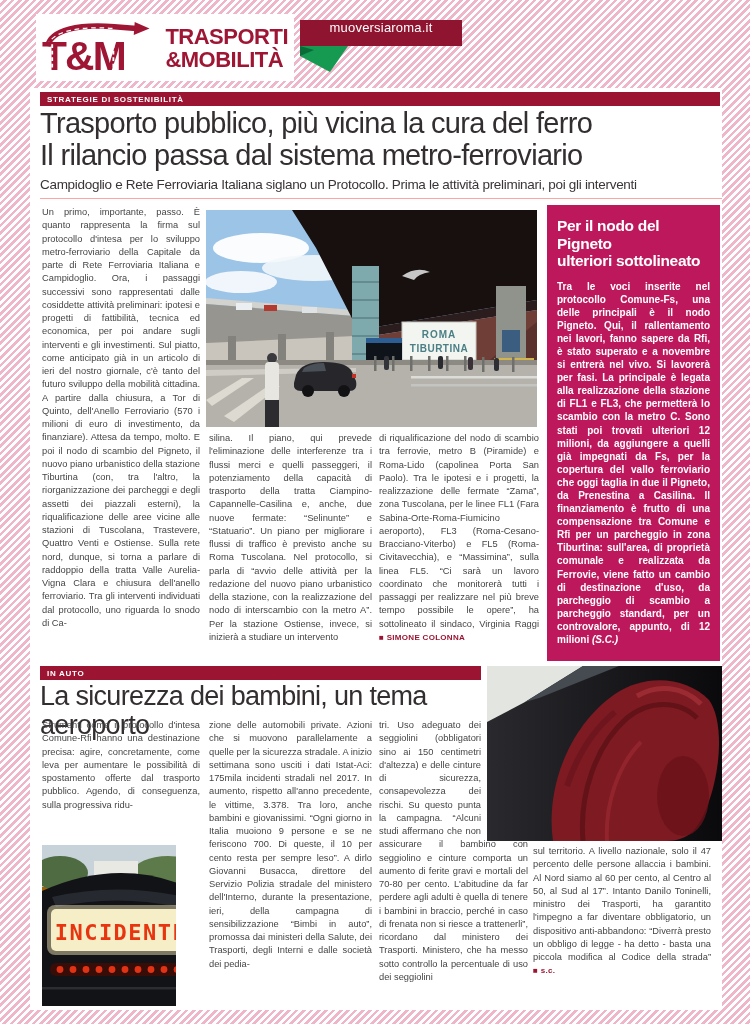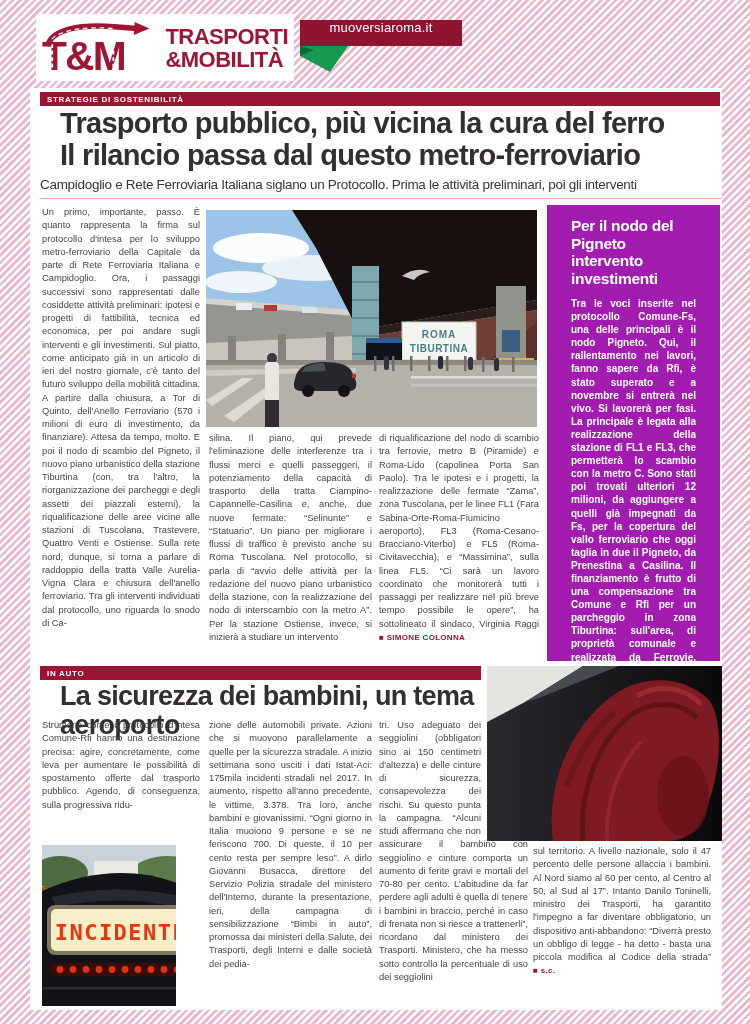--- a/index.html
+++ b/index.html
@@ -15,42 +15,42 @@
   .logo-box{left:36px;top:14px;width:258px;height:67px;background:#fff;display:flex;align-items:center;padding:0 6px;box-sizing:border-box;gap:8px;}
   .logo-words{margin-left:6px;line-height:23px;font-weight:800;font-size:22px;letter-spacing:-0.5px;color:#9e1634;}
   .site-banner{left:300px;top:20px;width:162px;height:26px;background:#8f1430;color:#fff;
     font-size:13px;display:flex;align-items:flex-start;justify-content:center;letter-spacing:.2px;}
 
   
   .kicker{background:#9b1532;color:#fff;font-size:8px;font-weight:700;letter-spacing:.7px;
     padding:3px 0 2px 7px;box-sizing:border-box;}
   .kicker1{left:40px;top:92px;width:680px;height:14px;}
   .kicker2{left:40px;top:666px;width:441px;height:14px;}
-  .headline{color:#332e30;font-weight:700;letter-spacing:-.7px;margin-left:20px;}
+  .headline{color:#332e30;font-weight:400;letter-spacing:-.7px;}
   .h1a{left:40px;top:108px;width:682px;font-size:29px;line-height:31.5px;}
   .h2a{left:40px;top:682px;width:445px;font-size:27px;line-height:29px;}
   .standfirst{left:40px;top:177px;width:682px;font-size:13.5px;letter-spacing:-.3px;color:#3a3537;
     border-bottom:1px solid #fca5a5;padding-bottom:6px;}
 
   
   .col{font-size:9.3px;line-height:13.25px;text-align:justify;color:#454545;overflow:hidden;}
   .c1{left:42px;top:206px;width:158px;height:455px;}
   .c2{left:209px;top:432px;width:163px;height:229px;}
   .c3{left:379px;top:432px;width:160px;height:229px;}
   .a2c1{left:42px;top:719px;width:158px;height:122px;}
   .a2c2{left:209px;top:719px;width:163px;height:289px;}
   .a2c3{left:379px;top:719px;width:149px;height:289px;}
   .a2c4{left:533px;top:845px;width:178px;height:163px;}
   .wrapspacer{float:right;width:47px;height:113px;}
   .byline{color:#9b1532;font-weight:700;font-size:8px;letter-spacing:.3px;white-space:nowrap;}
   .byline .sq{font-size:8px;}
 
   
-  .sidebox{left:547px;top:205px;width:173px;height:456px;background:#a21caf;color:#fff;
-    padding:12px 24px;box-sizing:border-box;overflow:hidden;}
+  .sidebox{left:547px;top:205px;width:173px;height:456px;background:#be185d;color:#fff;
+    padding:12px 10px;box-sizing:border-box;overflow:hidden;}
   .sidebox h3{margin:0 0 10px 0;font-size:15.5px;line-height:17.5px;font-weight:800;letter-spacing:-.3px;}
   .sidebox p{margin:0;font-size:10px;line-height:13.1px;font-weight:700;text-align:justify;}
   .sidebox .sig{font-style:italic;font-weight:700;}
 
   
   .photo{overflow:hidden;background:#a16207;}
   .ph1{left:206px;top:210px;width:331px;height:217px;}
   .ph2{left:487px;top:666px;width:235px;height:175px;}
   .ph3{left:42px;top:845px;width:134px;height:161px;}
   svg{display:block;}
@@ -83,21 +83,21 @@
   <polygon points="0,0 48,0 30,26 0,10" fill="#169a52"></polygon>
   <polygon points="0,0 14,4 0,10" fill="#0b6b38"></polygon>
 </svg>
 
 <div class="abs kicker kicker1">
   <span>STRATEGIE DI SOSTENIBILITÀ</span>
 </div>
 
 <div class="abs headline h1a">
   <div>Trasporto pubblico, più vicina la cura del ferro</div>
-  <div>Il rilancio passa dal questo metro-ferroviario</div>
+  <div>Il rilancio passa dal sistema metro-ferroviario</div>
 </div>
 
 <div class="abs standfirst">Campidoglio e Rete Ferroviaria Italiana siglano un Protocollo. Prima le attività preliminari, poi gli interventi</div>
 
 <div class="abs photo ph1">
   <svg width="331" height="217" viewBox="0 0 331 217">
     <rect width="331" height="217" fill="#9cc4e6"></rect>
     <ellipse cx="55" cy="38" rx="48" ry="15" fill="#ffffff" opacity="0.95"></ellipse>
     <ellipse cx="108" cy="58" rx="52" ry="13" fill="#f2f7fb" opacity="0.9"></ellipse>
     <ellipse cx="35" cy="72" rx="36" ry="11" fill="#ffffff" opacity="0.85"></ellipse>
@@ -183,21 +183,21 @@
   <span>di riqualificazione del nodo di scambio tra ferrovie, metro B (Piramide) e Roma-Lido (capolinea Porta San Paolo). Tra le ipotesi e i progetti, la realizzazione delle fermate “Zama”, zona Tuscolana, per le linee FL1 (Fara Sabina-Orte-Roma-Fiumicino aeroporto), FL3 (Roma-Cesano-Bracciano-Viterbo) e FL5 (Roma-Civitavecchia), e “Massimina”, sulla linea FL5. “Ci sarà un lavoro coordinato che monitorerà tutti i passaggi per realizzare nel più breve tempo possibile le opere”, ha sottolineato il sindaco, Virginia Raggi</span>
   <span class="byline">
     <span class="sq">■</span>
     <span>SIMONE COLONNA</span>
   </span>
 </div>
 
 <div class="abs sidebox">
   <h3>
     <span>Per il nodo del Pigneto</span><br>
-    <span>intervento investimenti</span>
+    <span>ulteriori sottolineato</span>
   </h3>
   <p>
     <span>Tra le voci inserite nel protocollo Comune-Fs, una delle principali è il nodo Pigneto. Qui, il rallentamento nei lavori, fanno sapere da Rfi, è stato superato e a novembre si entrerà nel vivo. Si lavorerà per fasi. La principale è legata alla realizzazione della stazione di FL1 e FL3, che permetterà lo scambio con la metro C. Sono stati poi trovati ulteriori 12 milioni, da aggiungere a quelli già impegnati da Fs, per la copertura del vallo ferroviario che oggi taglia in due il Pigneto, da Prenestina a Casilina. Il finanziamento è frutto di una compensazione tra Comune e Rfi per un parcheggio in zona Tiburtina: sull'area, di proprietà comunale e realizzata da Ferrovie, viene fatto un cambio di destinazione d'uso, da parcheggio di scambio a parcheggio standard, per un controvalore, appunto, di 12 milioni</span>
     <span class="sig">(S.C.)</span>
   </p>
 </div>
 
 <div class="abs kicker kicker2">
   <span>IN AUTO</span>
 </div>

